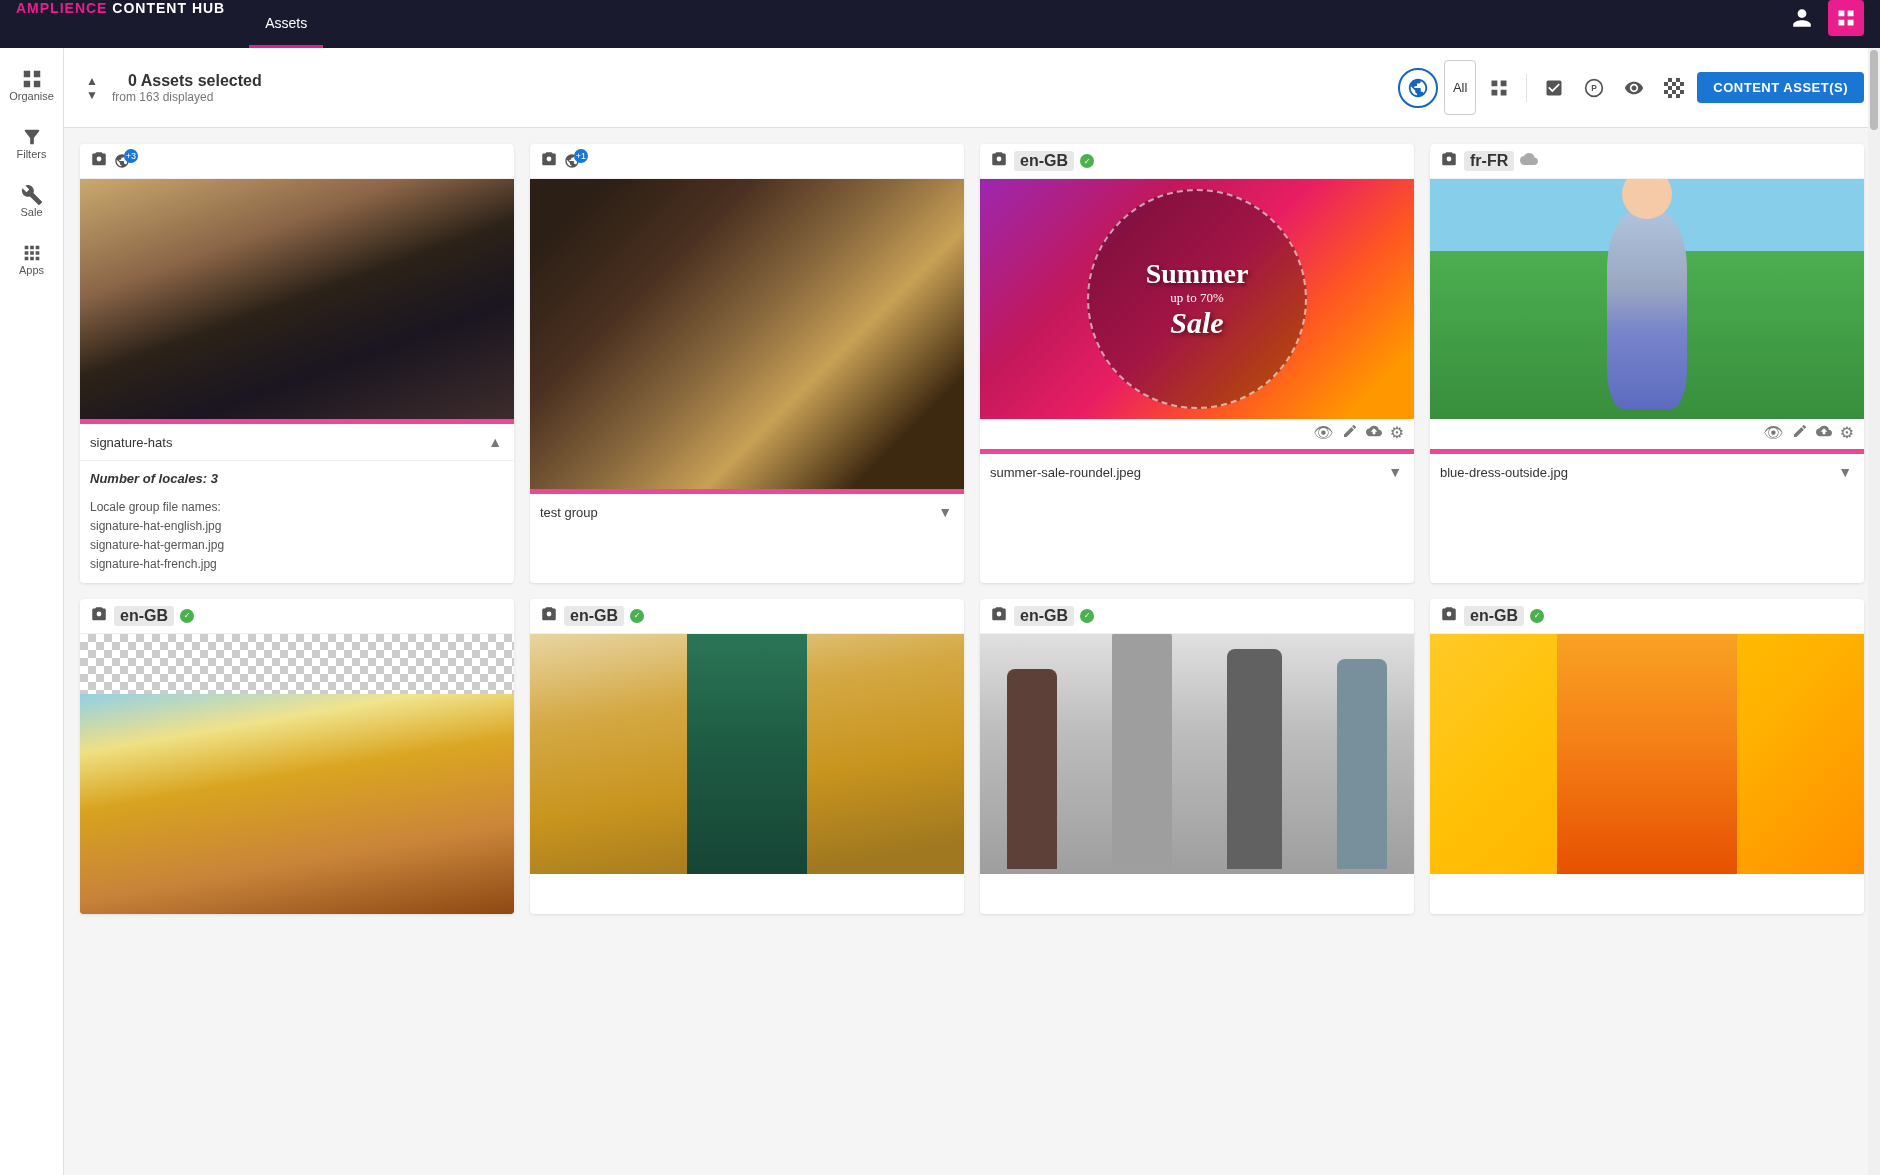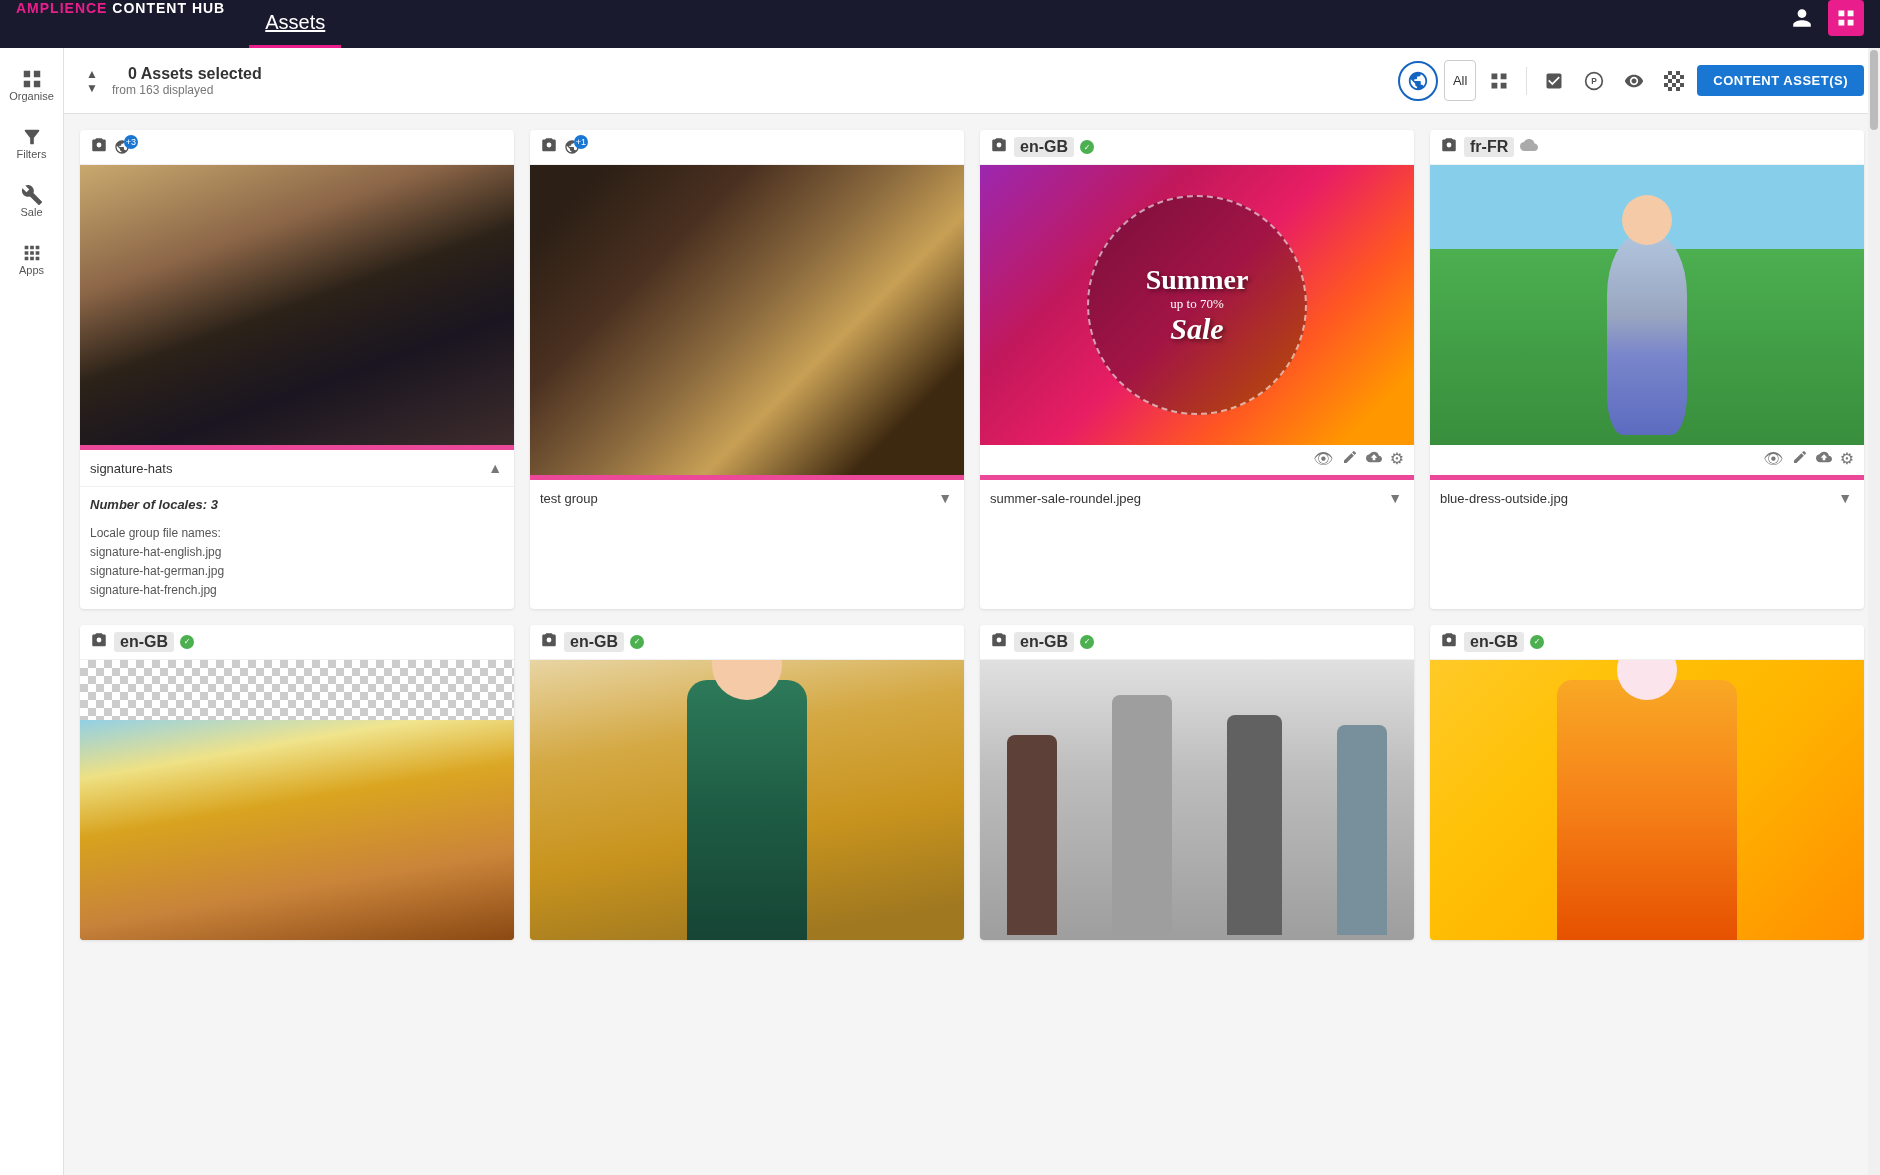--- a/index.html
+++ b/index.html
@@ -19,28 +19,27 @@
     .top-nav .logo {
       color: white;
       font-size: 14px;
       font-weight: bold;
       letter-spacing: 1px;
       margin-right: 24px;
     }
     .top-nav .logo span { color: #e91e8c; }
     .top-nav .nav-tab {
       color: white;
-      font-size: 20px;
+      font-size: 14px;
       padding: 0 16px;
       height: 48px;
       display: flex;
       align-items: center;
       border-bottom: 3px solid #e91e8c;
       cursor: pointer;
-      text-decoration: underline;
     }
     .top-nav-right {
       margin-left: auto;
       display: flex;
       align-items: center;
       gap: 8px;
     }
     .top-nav-right .icon-btn {
       width: 36px;
       height: 36px;
@@ -153,21 +152,21 @@
       align-items: center;
       justify-content: center;
       cursor: pointer;
       color: #1565c0;
       font-size: 20px;
     }
     .toolbar-all-badge {
       background: transparent;
       border: 1px solid #ccc;
       border-radius: 4px;
-      padding: 12px 8px;
+      padding: 19px 8px;
       font-size: 13px;
       color: #333;
       cursor: pointer;
     }
     .toolbar-divider {
       width: 1px;
       height: 28px;
       background: #e0e0e0;
       margin: 0 4px;
     }
@@ -262,21 +261,21 @@
       display: flex;
       align-items: center;
       justify-content: center;
       font-size: 8px;
       color: white;
     }
     .status-dot.green { background: #4caf50; }
     .status-cloud { color: #aaa; font-size: 16px; }
     .card-image {
       width: 100%;
-      height: 280px;
+      height: 240px;
       object-fit: cover;
       display: block;
       position: relative;
       overflow: hidden;
     }
     
     .img-woman-hat { background: linear-gradient(135deg, #8B6914 0%, #D4A843 40%, #2C2C2C 60%, #1a1a1a 100%); }
     .img-summer-sale {
       background: linear-gradient(135deg, #9c27b0 0%, #e91e63 30%, #ff5722 60%, #ff9800 80%);
       display: flex;

